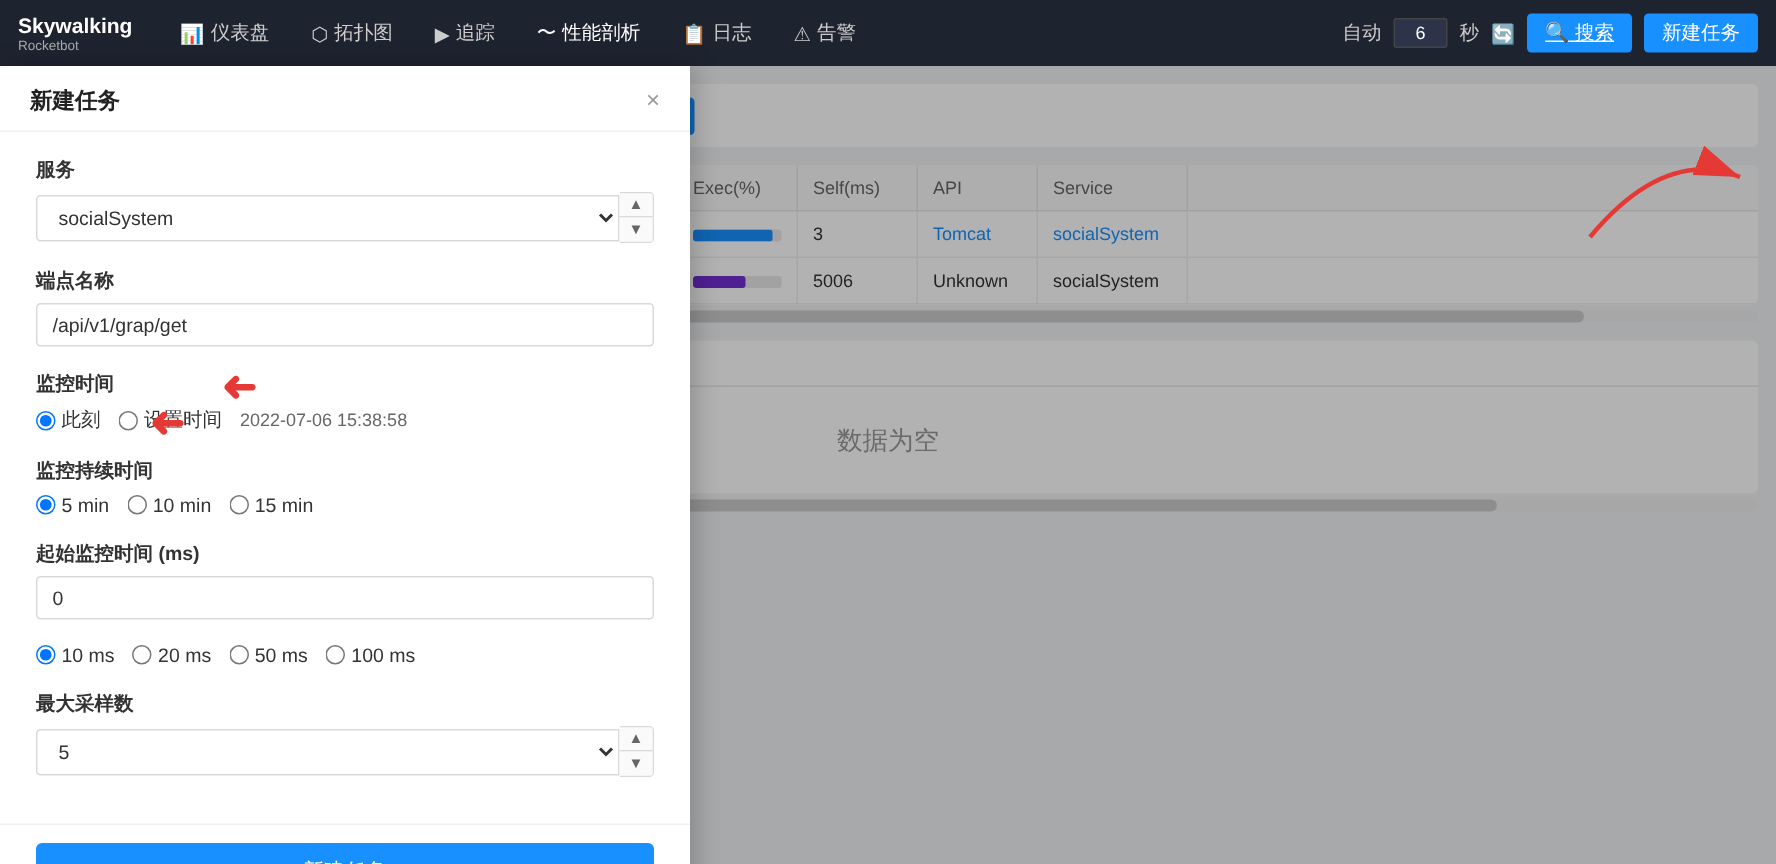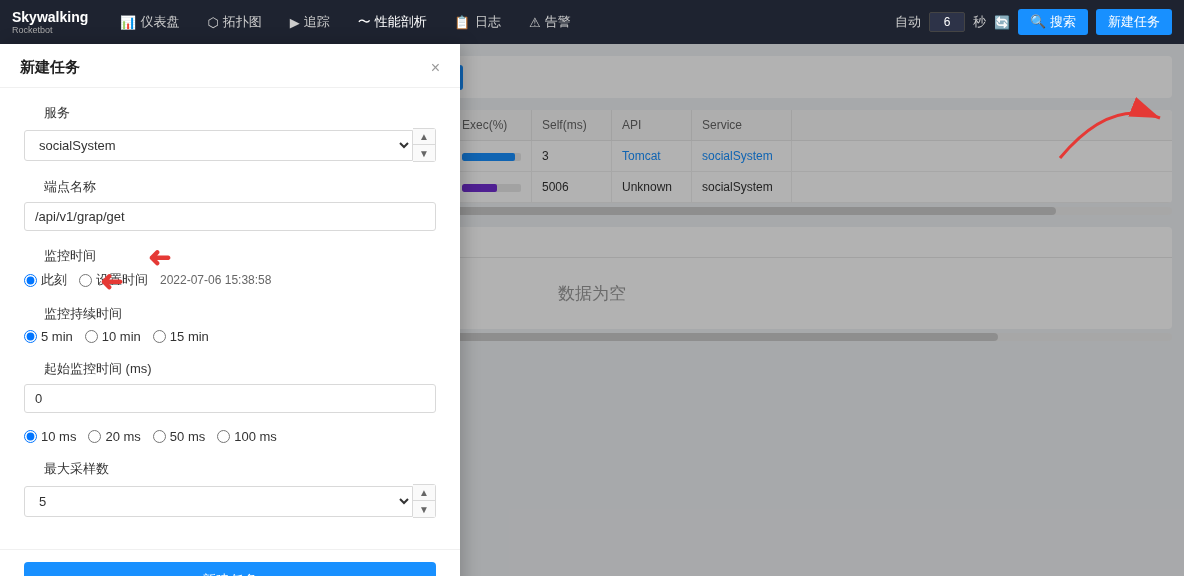--- a/index.html
+++ b/index.html
@@ -61,20 +61,21 @@
       font-size: 13px;
     }
     .btn-search {
       background: #1890ff;
       border: none;
       color: #fff;
       padding: 4px 12px;
       border-radius: 3px;
       cursor: pointer;
       font-size: 13px;
+      text-decoration: underline;
     }
     .btn-new-task {
       background: #1890ff;
       border: none;
       color: #fff;
       padding: 4px 12px;
       border-radius: 3px;
       cursor: pointer;
       font-size: 13px;
     }
@@ -259,21 +260,21 @@
       color: #999;
       font-size: 16px;
       cursor: pointer;
     }
     .modal-body {
       padding: 16px 24px;
       overflow-y: auto;
       flex: 1;
     }
     .form-group { margin-bottom: 16px; }
-    .form-label { font-size: 13px; color: #333; margin-bottom: 6px; display: block; font-weight: 400; margin-left: 20px; }
+    .form-label { font-size: 13px; color: #333; margin-bottom: 6px; display: block; font-weight: 700; }
     .form-input {
       width: 100%;
       border: 1px solid #d9d9d9;
       border-radius: 3px;
       padding: 6px 10px;
       font-size: 13px;
       color: #333;
       outline: none;
     }
     .form-select-row {

